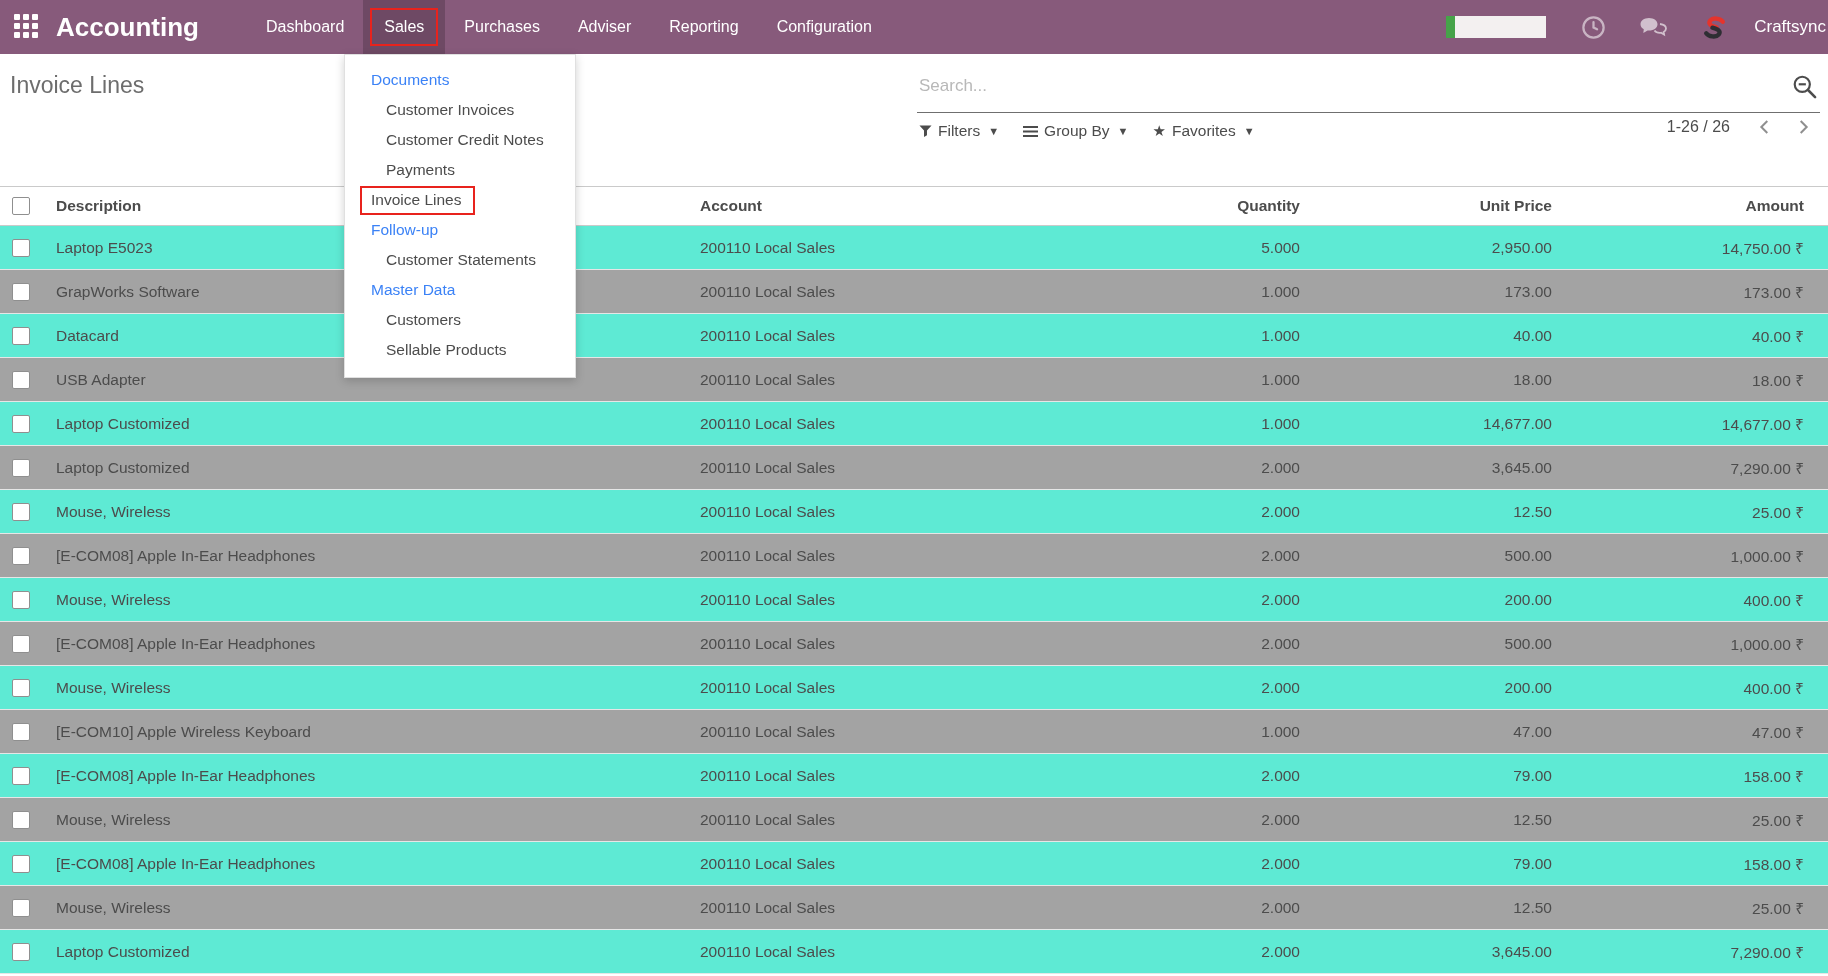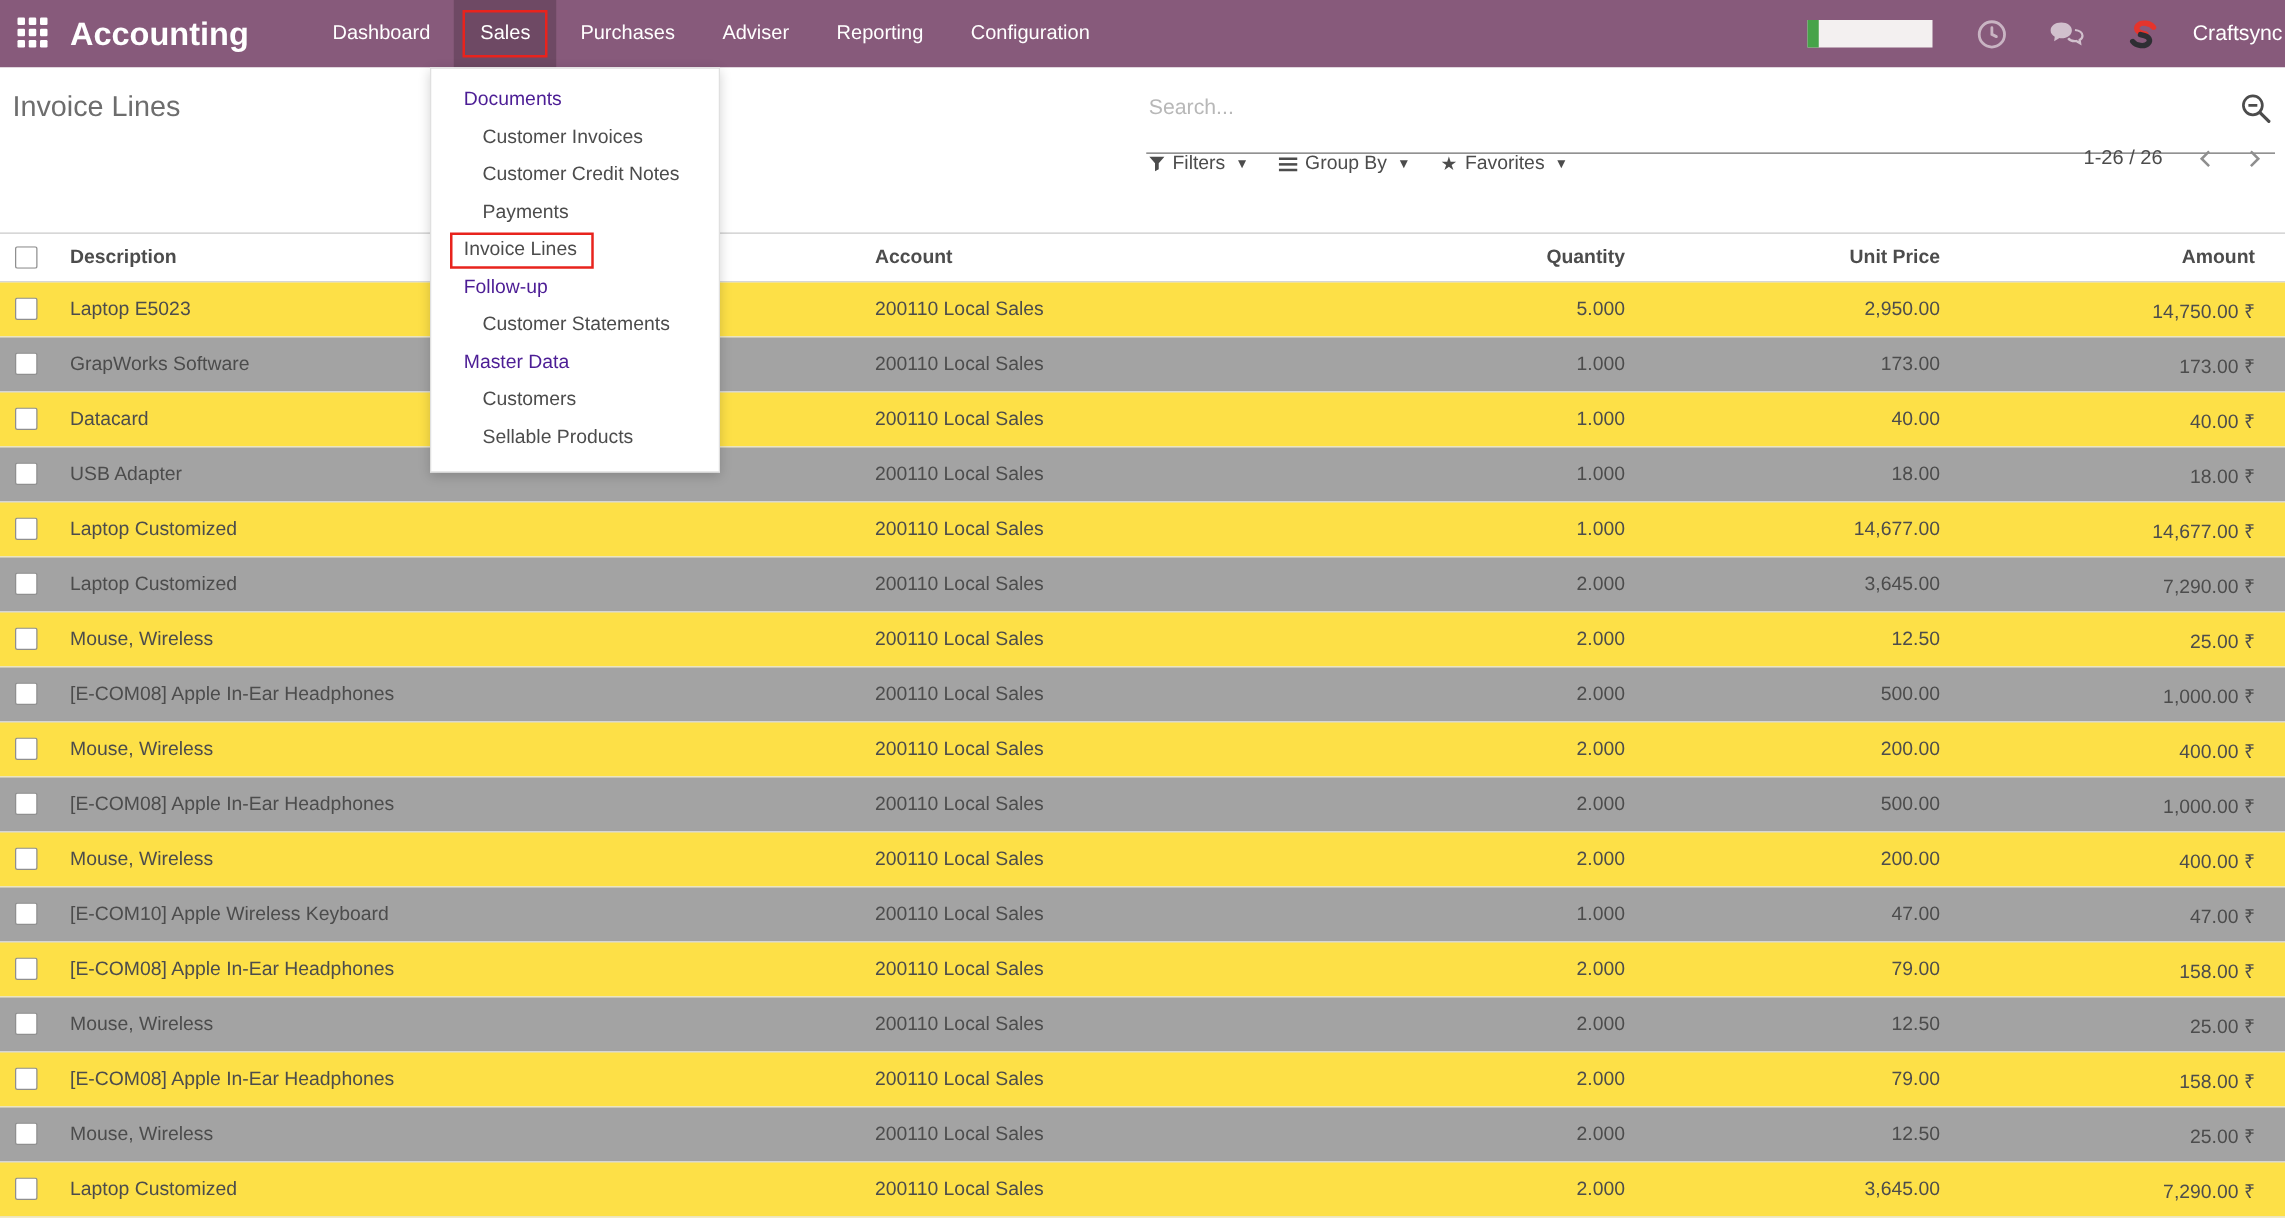--- a/index.html
+++ b/index.html
@@ -22,53 +22,53 @@
   .timer-bar { width:100px; height:22px; background:#f3f0f0; display:flex; margin-right:34px; cursor:pointer; }
   .timer-bar .fill { width:9px; background:#46a349; }
   .systray-icon { margin-right:32px; cursor:pointer; display:flex; align-items:center; }
   .user { display:flex; align-items:center; gap:26px; font-size:17px; cursor:pointer; white-space:nowrap; }
 
   
   .control { position:relative; height:132px; background:#fff; }
   .page-title { position:absolute; left:10px; top:18px; font-size:23px; color:#6d6d6d; }
   .search-area { position:absolute; left:917px; right:8px; top:16px; }
   .search-input { width:100%; border:none; outline:none; border-bottom:1px solid #6f6f6f;
-                  font-size:17px; padding:6px 34px 26px 2px; color:#4c4c4c; background:transparent; }
+                  font-size:17px; padding:6px 34px 16px 2px; color:#4c4c4c; background:transparent; }
   .search-input::placeholder { color:#b8b8b8; }
   .search-icon { position:absolute; right:2px; top:4px; }
   .filter-row { position:absolute; left:919px; top:68px; display:flex; align-items:center;
                 gap:24px; font-size:15.5px; color:#4c4c4c; }
   .filter-btn { display:flex; align-items:center; gap:6px; cursor:pointer; }
   .caret { font-size:11px; color:#4c4c4c; margin-left:2px; }
   .star { font-size:15px; color:#4c4c4c; }
   .pager { position:absolute; right:8px; top:62px; display:flex; align-items:center; gap:4px; }
   .pager .range { font-size:16px; color:#4c4c4c; margin-right:14px; }
   .pager .chev { cursor:pointer; display:flex; align-items:center; padding:0 6px; }
 
   
   .table { position:absolute; top:186px; left:0; right:0; }
   .thead, .trow { display:grid; grid-template-columns:46px 654px 440px 160px 252px 1fr; align-items:center; }
   .thead { height:40px; border-top:1px solid #cacaca; border-bottom:1px solid #cacaca;
            font-weight:bold; font-size:15.5px; color:#4c4c4c; background:#fff; }
   .trow { height:44px; border-bottom:1px solid #e6e6e6; font-size:15.5px; color:#4c4c4c; background:#a3a3a3; cursor:pointer; }
-  .trow.striped { background:#fde047; }
+  .trow.striped { background:#5eead4; }
   .cell { overflow:hidden; white-space:nowrap; }
   .c-check { padding-left:12px; }
   .checkbox { display:inline-block; width:18px; height:18px; border:1px solid #8f8f8f;
               border-radius:2px; background:#fff; vertical-align:middle; cursor:pointer; }
   .c-desc { padding-left:10px; }
   .c-num { text-align:right; }
   .c-amount { padding-right:24px; }
 
   
   .dropdown { position:absolute; left:344px; top:54px; width:232px; background:#fff;
               border:1px solid #e0e0e0; box-shadow:0 3px 9px rgba(0,0,0,.18);
               padding:10px 0 12px; z-index:20; }
   .dd-header { height:30px; display:flex; align-items:center; padding-left:26px;
-               font-size:15.5px; color:#4c1d95; }
+               font-size:15.5px; color:#3b82f6; }
   .dd-item { height:30px; display:flex; align-items:center; padding-left:41px;
              font-size:15.5px; color:#4c4c4c; cursor:pointer; }
   .dd-item.dd-highlight { padding-left:0; }
   .dd-item.dd-highlight span { border:2px solid #e8231d; padding:3px 12px 4px 9px; margin-left:15px; }
 </style>
 </head>
 <body>
 
 <div class="app">
 

